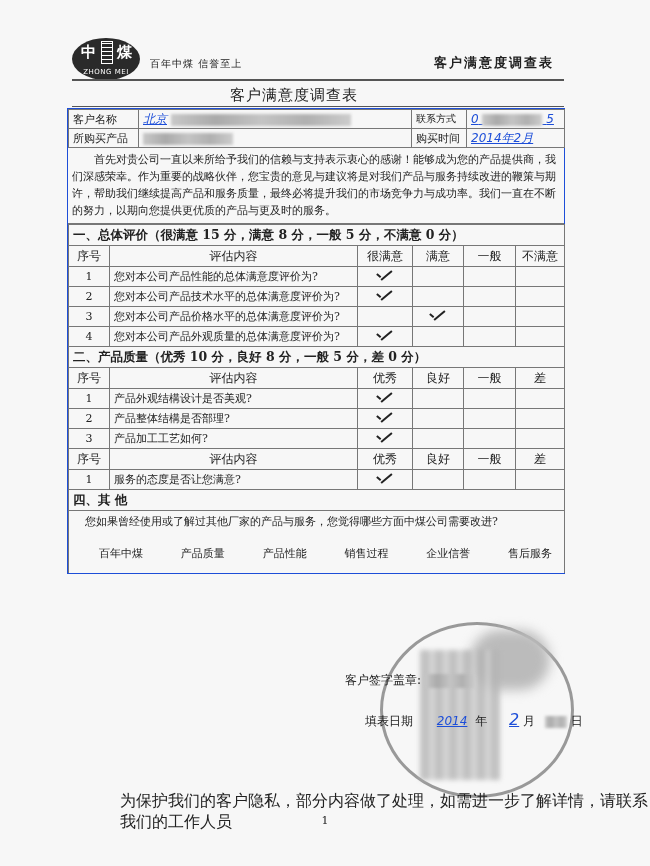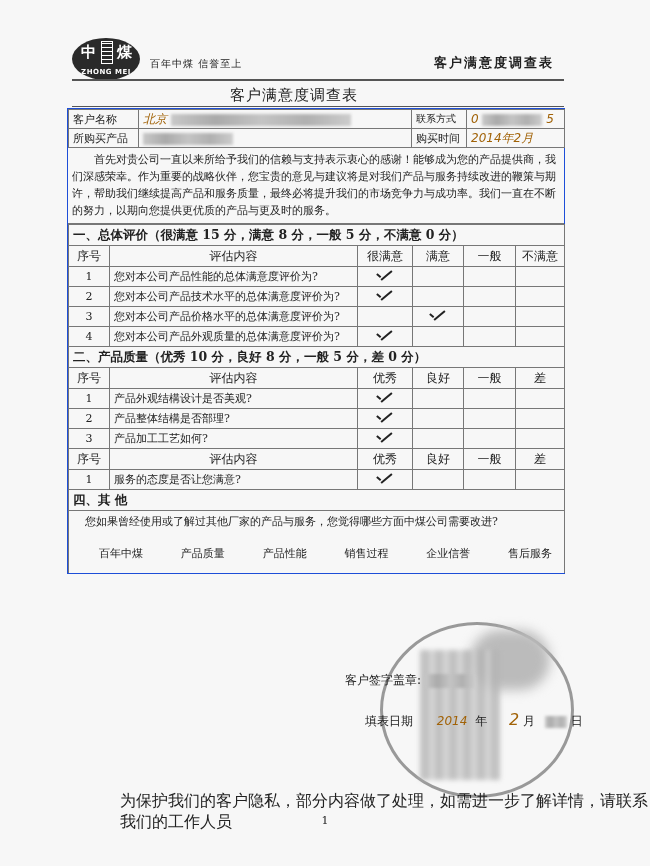--- a/index.html
+++ b/index.html
@@ -9,31 +9,31 @@
   }
   .abs { position:absolute; }
   .logo {
     left:72px; top:38px; width:68px; height:42px; border-radius:50%;
     background:#2a2a2a; color:#fff; overflow:hidden;
   }
   .logo .z1 { position:absolute; left:9px; top:5px; font-size:15px; font-weight:bold; }
   .logo .z2 { position:absolute; right:8px; top:5px; font-size:15px; font-weight:bold; }
   .logo .tower { position:absolute; left:29px; top:3px; width:10px; height:22px;
     border:1px solid #fff; border-bottom:none; background:repeating-linear-gradient(0deg,#fff 0 1px,transparent 1px 4px); }
-  .logo .en { position:absolute; left:0; right:0; bottom:4px; text-align:center; font-size:7px; font-weight:bold;
+  .logo .en { position:absolute; left:0; right:0; bottom:4px; text-align:center; font-size:7px; font-weight:normal;
     font-family:"DejaVu Sans",sans-serif; letter-spacing:0.5px; }
   .slogan { left:150px; top:57px; font-size:10px; letter-spacing:1px; }
   .company { left:434px; top:54px; font-size:13px; letter-spacing:2px; font-weight:bold; }
   .hr { left:72px; width:492px; height:2px; background:#555; }
   .title { left:0; width:588px; top:86px; text-align:center; font-size:15px; letter-spacing:1px; }
   .sheet { left:67px; top:108px; width:496px; border:1px solid #1d4ed8; background:#f7f7f7; }
   table { border-collapse:collapse; width:100%; table-layout:fixed; }
   td { border:1px solid #777; font-size:11px; padding:0 4px; height:18px; vertical-align:middle; }
   .blur { display:inline-block; height:12px; background:linear-gradient(90deg,#c8c8c8,#aaa,#c4c4c4,#b0b0b0,#ccc); filter:blur(1.5px); vertical-align:middle; }
-  .hand { font-family:"DejaVu Sans",sans-serif; font-style:italic; font-size:12px; color:#a16207; }
+  .hand { font-family:"DejaVu Sans",sans-serif; font-style:italic; font-size:12px; color:#1d4ed8;text-decoration:underline; }
   .intro { font-size:11px; line-height:17px; padding:3px 4px 4px; text-indent:2em; border-bottom:1px solid #777; }
   .sec { font-size:12.5px; font-weight:bold; height:20px;margin-top:44px; }
   .hd td { text-align:center; font-size:12px; height:20px; }
   .row td { height:19px; }
   .c { text-align:center; }
   .chk { display:inline-block; width:16px; height:9px; position:relative; }
   .chk::before { content:""; position:absolute; left:0; top:2px; width:5px; height:1.5px; background:#222; transform:rotate(40deg); transform-origin:left; }
   .chk::after { content:""; position:absolute; left:4px; top:8px; width:14px; height:1.5px; background:#222; transform:rotate(-40deg); transform-origin:left; }
   .opts { display:flex; justify-content:space-between; padding:14px 12px 12px 30px; font-size:11px; }
   .stamp { left:380px; top:622px; width:188px; height:170px; border-radius:50%; border:3px solid #999; }

